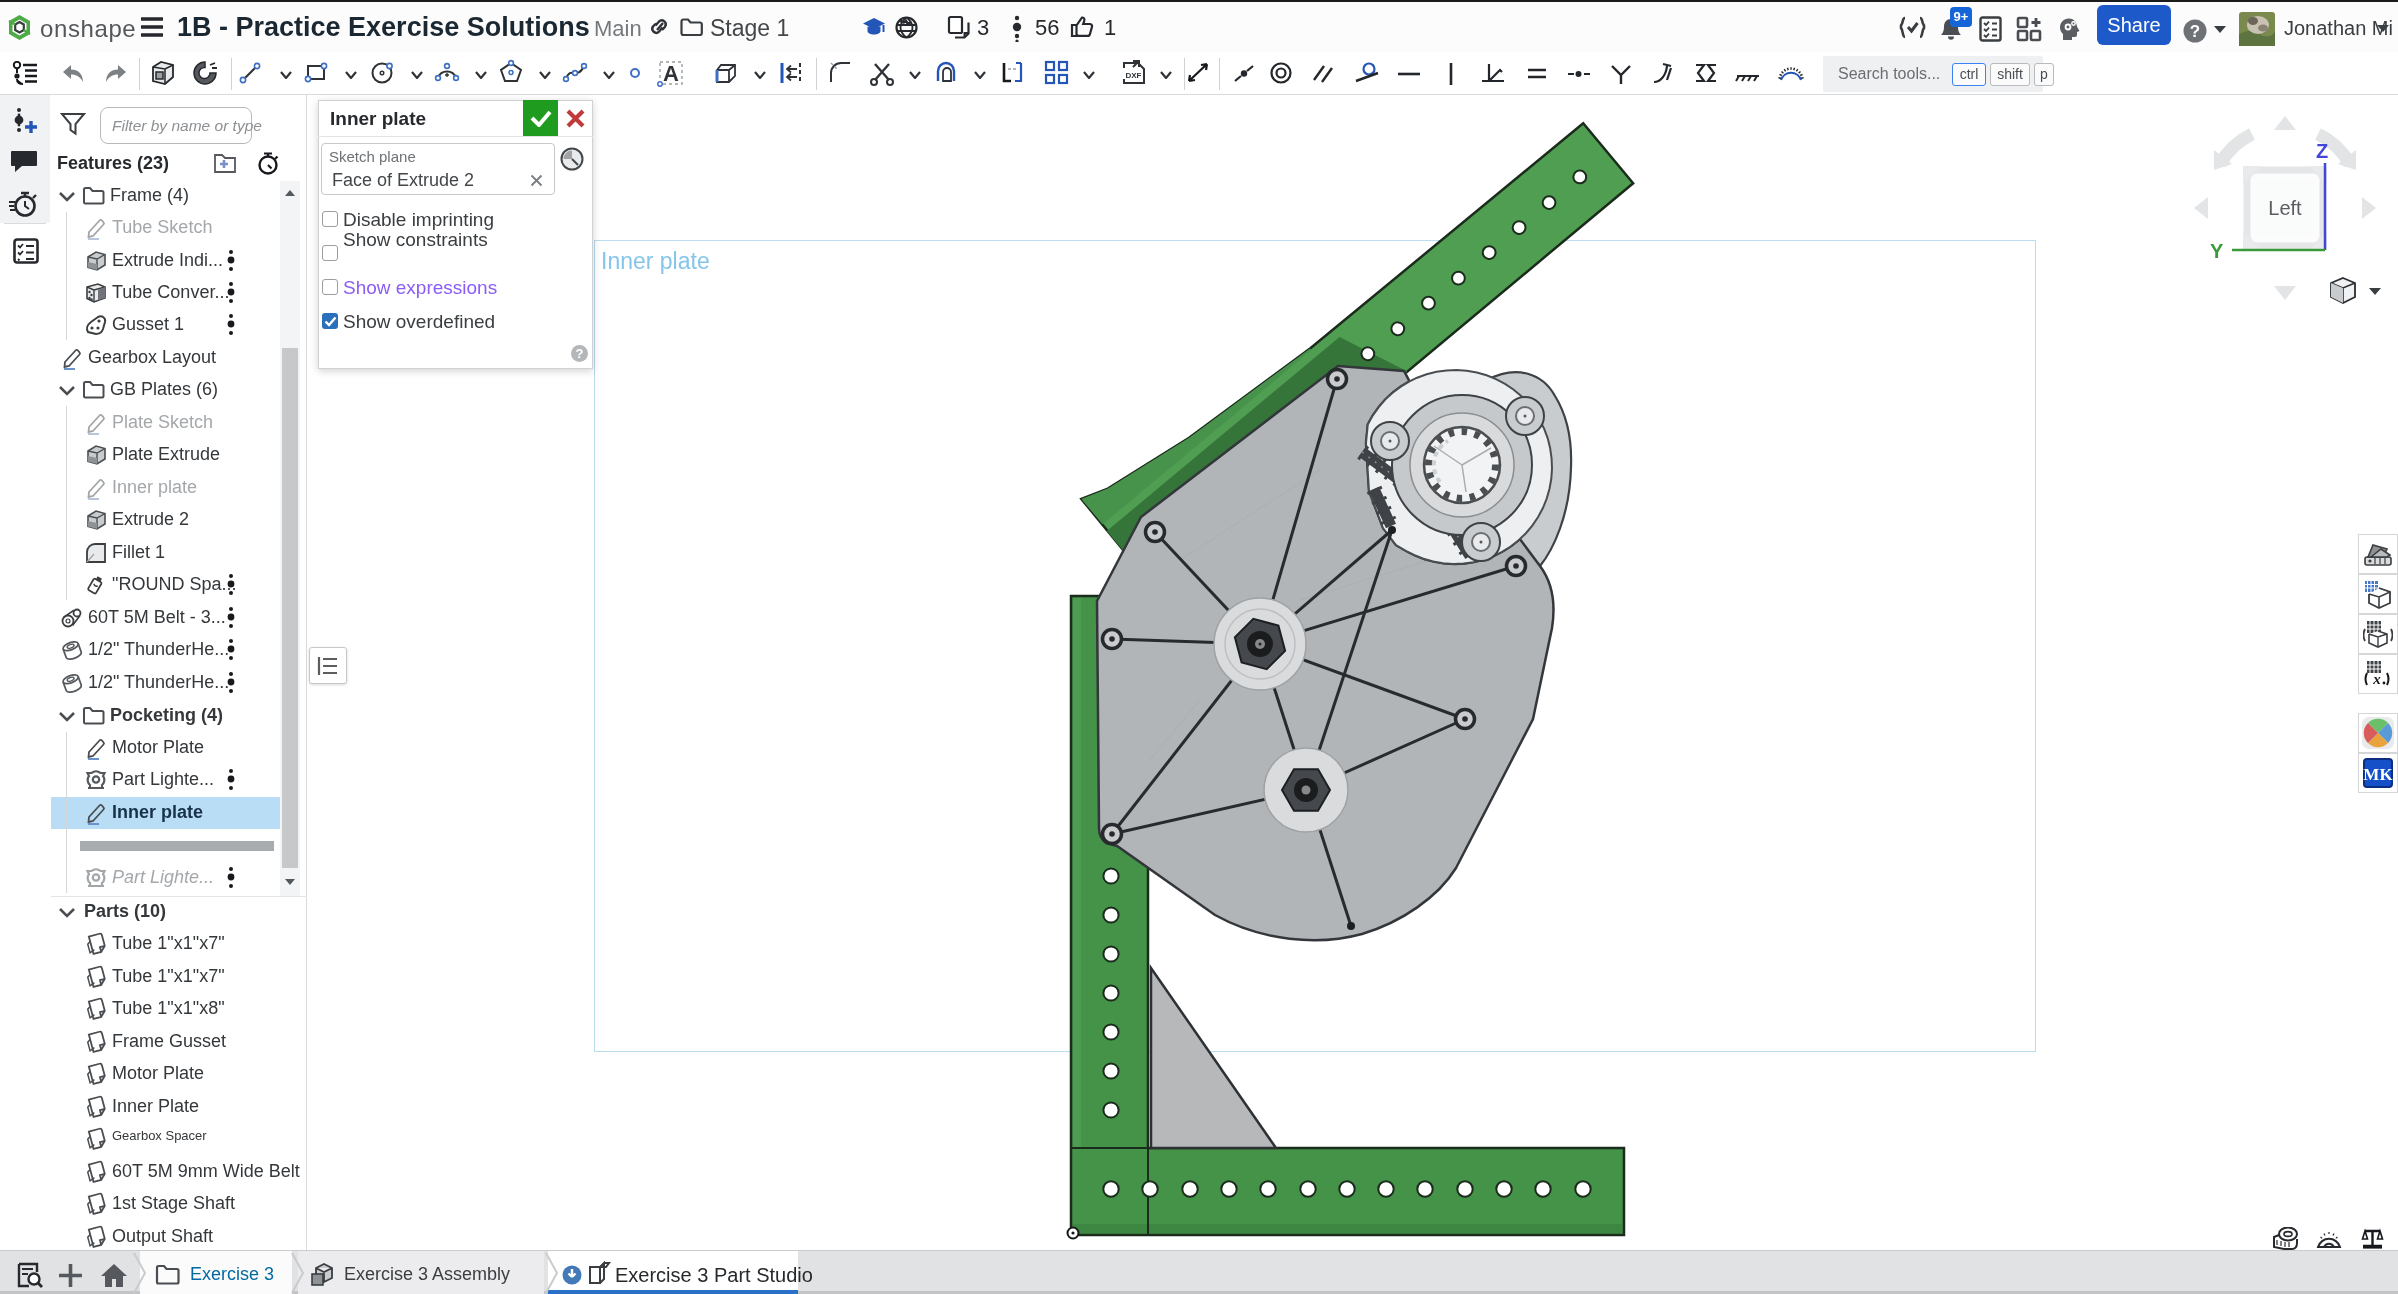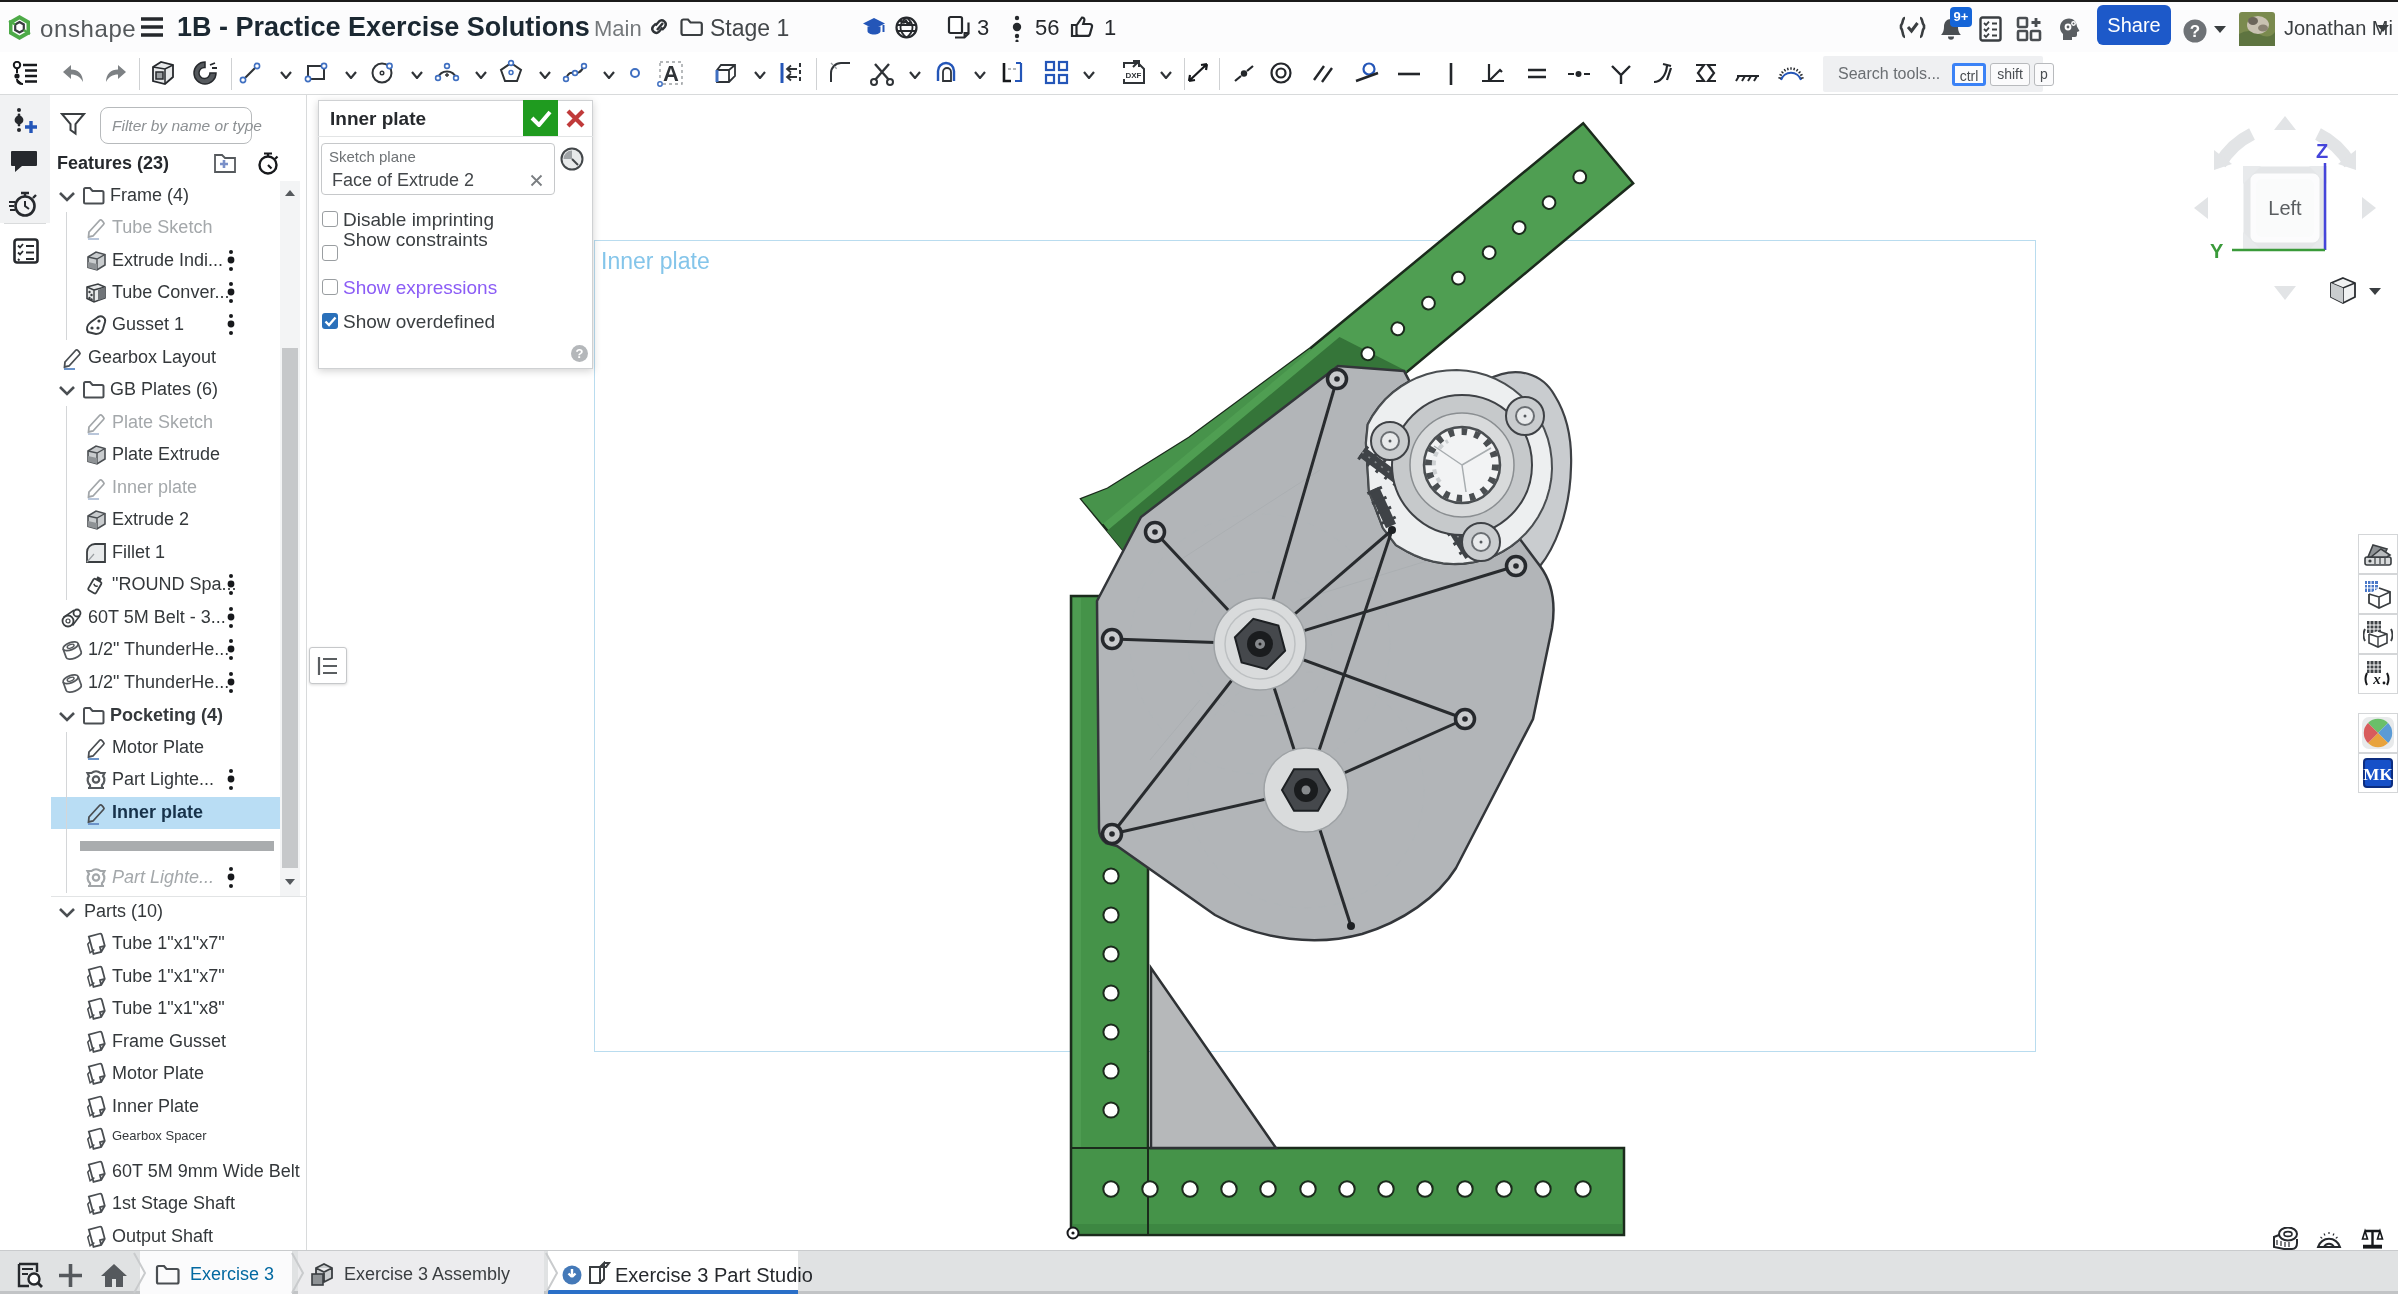--- a/index.html
+++ b/index.html
@@ -298,21 +298,21 @@
     <path d="M14.0 7.2 L14.0 9.8" stroke="#23262a" stroke-width="1.4"></path>
     <path d="M10.5 7.7 L11.2 10.2" stroke="#23262a" stroke-width="1.4"></path>
     <path d="M7.2 9.1 L8.6 11.3" stroke="#23262a" stroke-width="1.4"></path>
     <path d="M4.5 11.4 L6.4 13.2" stroke="#23262a" stroke-width="1.4"></path>
     <path d="M2.5 14.4 L4.8 15.5" stroke="#23262a" stroke-width="1.4"></path>
     <path d="M1.4 17.8 L4.0 18.2" stroke="#23262a" stroke-width="1.4"></path>
   </svg>
 <div class="abs" style="left:1823px;top:56px;width:220px;height:36px;background:#eff0f2;border-radius:2px;z-index:11"></div>
 <div class="txt" style="left:1838px;top:65px;font-size:16px;color:#6a6e72;z-index:12">Search tools...</div>
 <div class="txt" style="left:1963px;top:63px;z-index:12"></div>
-<div class="abs" style="left:1952px;top:63px;width:34px;height:23px;background:#fbfbfc;border:3px solid #3b82f6;border-radius:3px;font-size:14px;color:#4a4e52;text-align:center;line-height:21px;z-index:12">ctrl</div>
+<div class="abs" style="left:1952px;top:63px;width:34px;height:23px;background:#fbfbfc;border:1px solid #3b82f6;border-radius:3px;font-size:14px;color:#4a4e52;text-align:center;line-height:21px;z-index:12">ctrl</div>
 <div class="abs" style="left:1990px;top:63px;width:40px;height:23px;background:#fbfbfc;border:1px solid #b8babd;border-radius:3px;font-size:14px;color:#4a4e52;text-align:center;line-height:21px;z-index:12">shift</div>
 <div class="abs" style="left:2034px;top:63px;width:20px;height:23px;background:#fbfbfc;border:1px solid #b8babd;border-radius:3px;font-size:14px;color:#4a4e52;text-align:center;line-height:21px;z-index:12">p</div>
 <div class="abs" style="left:0;top:95px;width:50px;height:1155px;background:#fff;z-index:9"></div>
 <div class="abs" style="left:0;top:95px;width:50px;height:128px;background:#f1f2f3;z-index:9"></div>
 <div class="abs" style="left:4px;top:223px;width:42px;height:1px;background:#d9dbdc;z-index:10"></div>
 <svg style="position:absolute;left:11px;top:105px;z-index:10;" width="30" height="30" viewBox="0 0 30 30">
     <circle cx="8" cy="5" r="2" fill="#26292d"></circle>
     <circle cx="8" cy="15" r="4.4" fill="#26292d"></circle>
     <circle cx="8" cy="25" r="2" fill="#26292d"></circle>
     <circle cx="8" cy="10" r="1.4" fill="#26292d"></circle>
@@ -525,21 +525,21 @@
 <div class="txt" style="left:112px;top:867px;font-size:18px;color:#a4a8ab;font-weight:normal;font-style:italic;z-index:11">Part Lighte...</div>
 <svg style="position:absolute;left:225px;top:865px;z-index:12;" width="12" height="26" viewBox="0 0 12 26">
     <circle cx="6" cy="4" r="2" fill="#17191c"></circle>
     <circle cx="6" cy="12" r="3.4" fill="#17191c"></circle>
     <circle cx="6" cy="21" r="2" fill="#17191c"></circle>
   </svg>
 <div class="abs" style="left:51px;top:896px;width:256px;height:1px;background:#e2e4e5;z-index:11"></div>
 <svg style="position:absolute;left:56px;top:901px;z-index:11;" width="22" height="22" viewBox="0 0 22 22">
     <path d="M4 8 L11 15 L18 8" fill="none" stroke="#4a4e52" stroke-width="2.6"></path>
   </svg>
-<div class="txt" style="left:84px;top:901px;font-size:18px;color:#34383b;font-weight:normal;font-style:normal;z-index:11">Parts (10)</div>
+<div class="txt" style="left:84px;top:901px;font-size:18px;color:#34383b;font-weight:bold;font-style:normal;z-index:11">Parts (10)</div>
 <svg style="position:absolute;left:84px;top:932px;z-index:11;" width="24" height="24" viewBox="0 0 24 24">
     <path d="M7 3 H18 a2 2 0 0 1 2 2 V16 l-5 5 H7 Z M20 16 h-5 v5" fill="none" stroke="#4a4e52" stroke-width="1.8" transform="rotate(-15 12 12)"></path>
     <path d="M7 8 l-3 2 v9 l5 -2" fill="none" stroke="#4a4e52" stroke-width="1.5" transform="rotate(-15 12 12)"></path>
   </svg>
 <div class="txt" style="left:112px;top:933px;font-size:18px;color:#34383b;font-weight:normal;font-style:normal;z-index:11">Tube 1"x1"x7"</div>
 <svg style="position:absolute;left:84px;top:965px;z-index:11;" width="24" height="24" viewBox="0 0 24 24">
     <path d="M7 3 H18 a2 2 0 0 1 2 2 V16 l-5 5 H7 Z M20 16 h-5 v5" fill="none" stroke="#4a4e52" stroke-width="1.8" transform="rotate(-15 12 12)"></path>
     <path d="M7 8 l-3 2 v9 l5 -2" fill="none" stroke="#4a4e52" stroke-width="1.5" transform="rotate(-15 12 12)"></path>
   </svg>
 <div class="txt" style="left:112px;top:966px;font-size:18px;color:#34383b;font-weight:normal;font-style:normal;z-index:11">Tube 1"x1"x7"</div>

